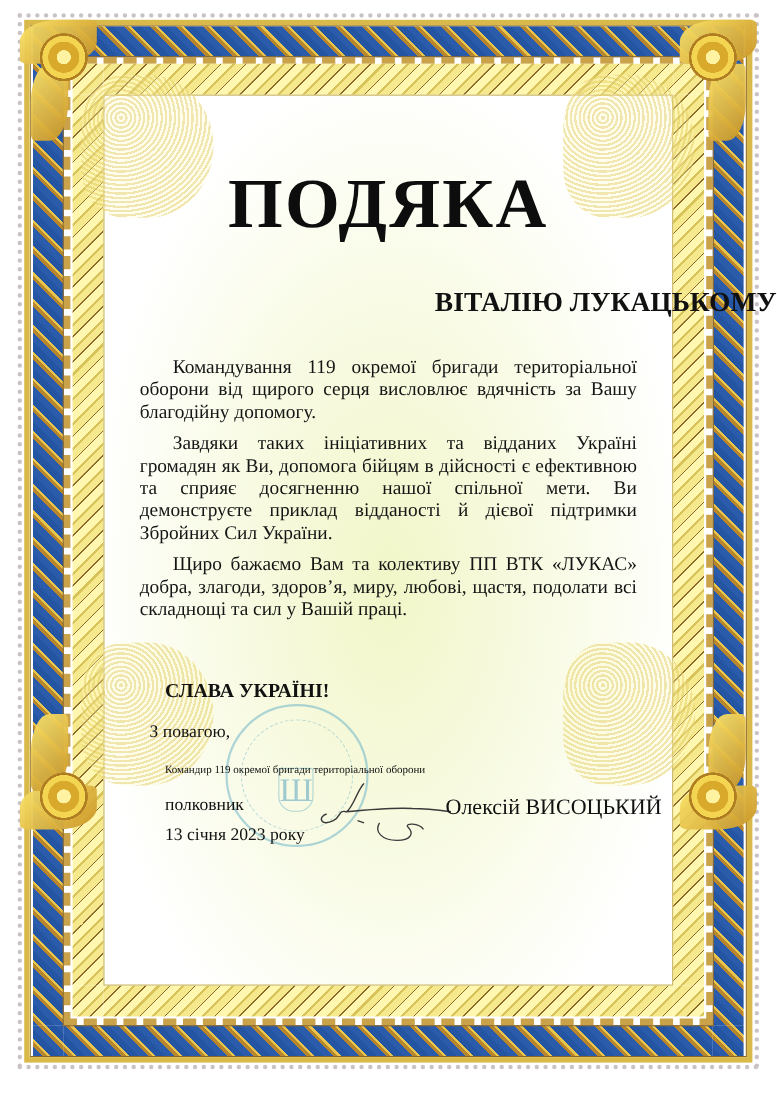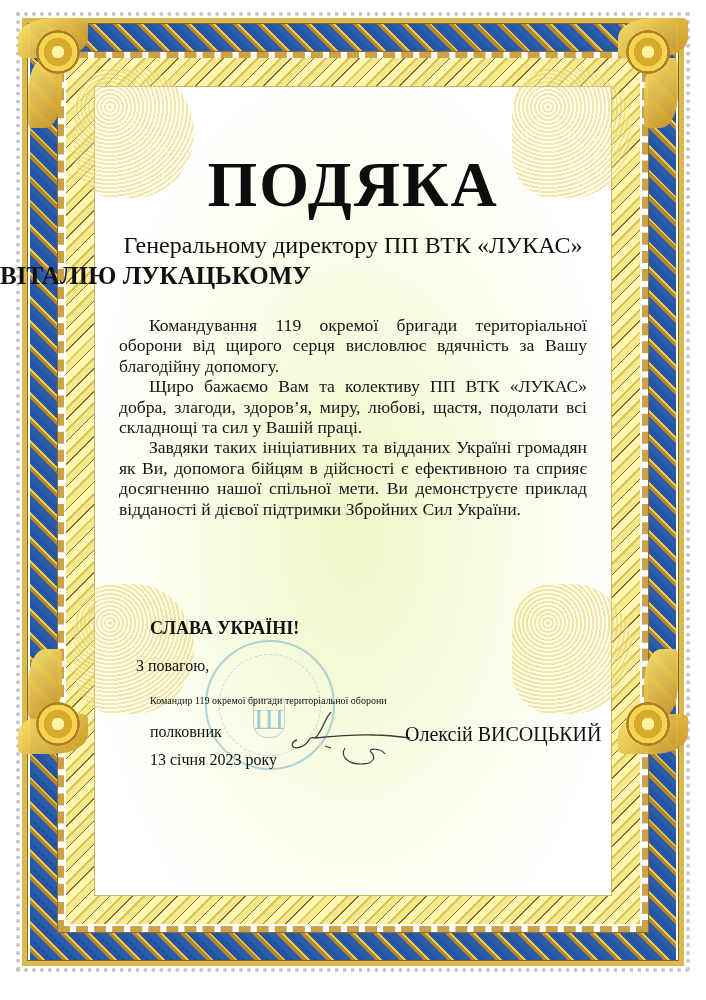--- a/index.html
+++ b/index.html
@@ -51,25 +51,25 @@
   .c-tl { left: 14px; top: 8px; }
   .c-tr { right: 14px; top: 8px; }
   .c-bl { left: 14px; bottom: 28px; }
   .c-br { right: 14px; bottom: 28px; }
 
   
   .title { position: absolute; left: 0; width: 706px; top: 148px; text-align: center;
            font-weight: bold; font-size: 64px; letter-spacing: 2px; color: #0d0d0d; }
   .recipient-role { position: absolute; left: 0; width: 706px; top: 232px; text-align: center;
                     font-size: 24px; color: #111; }
-  .recipient-name { position: absolute; left: 0; width: 706px; top: 262px; text-align: left;
+  .recipient-name { position: absolute; left: 0; width: 706px; top: 262px; text-align: right;
                     font-weight: bold; font-size: 25px; color: #111; }
 
   .body { position: absolute; left: 119px; top: 315px; width: 468px; font-size: 17.6px; line-height: 20.4px; color: #151515; }
-  .body p { text-align: justify; text-indent: 30px; margin: 0; }
+  .body p { text-align: justify; text-indent: 30px; margin: 8px; }
 
   .slogan { position: absolute; left: 150px; top: 618px; font-weight: bold; font-size: 18px; color: #111; }
   .regards { position: absolute; left: 136px; top: 657px; font-size: 16px; }
   .commander { position: absolute; left: 150px; top: 695px; font-size: 10px; }
   .rank { position: absolute; left: 150px; top: 723px; font-size: 16px; }
   .signer { position: absolute; left: 405px; top: 723px; font-size: 20px; font-family: Liberation Serif, serif; }
   .date { position: absolute; left: 150px; top: 751px; font-size: 16px; text-align: right; }
 
   
   .stamp { position: absolute; left: 205px; top: 640px; width: 130px; height: 130px; border-radius: 50%;
@@ -113,27 +113,26 @@
     <div class="rosette" style="left:22px;bottom:18px;"></div>
   </div>
   <div class="corner c-br">
     <div class="guilloche" style="right:60px;bottom:50px;"></div>
     <div class="leaf" style="right:4px;bottom:10px;width:70px;height:40px;"></div>
     <div class="leaf" style="right:14px;bottom:45px;width:34px;height:70px;"></div>
     <div class="rosette" style="right:22px;bottom:18px;"></div>
   </div>
 
   <h1 class="title">ПОДЯКА</h1>
-  <div class="recipient-role">Генеральному директору ПП ВТК «ЛУКАС»</div>
   <div class="recipient-name">ВІТАЛІЮ ЛУКАЦЬКОМУ</div>
 
   <div class="body">
     <p>Командування 119 окремої бригади територіальної оборони від щирого серця висловлює вдячність за Вашу благодійну допомогу.</p>
+    <p>Завдяки таких ініціативних та відданих Україні громадян як Ви, допомога бійцям в дійсності є ефективною та сприяє досягненню нашої спільної мети. Ви демонструєте приклад відданості й дієвої підтримки Збройних Сил України.</p>
     <p>Щиро бажаємо Вам та колективу ПП ВТК «ЛУКАС» добра, злагоди, здоров’я, миру, любові, щастя, подолати всі складнощі та сил у Вашій праці.</p>
-    <p>Завдяки таких ініціативних та відданих Україні громадян як Ви, допомога бійцям в дійсності є ефективною та сприяє досягненню нашої спільної мети. Ви демонструєте приклад відданості й дієвої підтримки Збройних Сил України.</p>
   </div>
 
   <div class="slogan">СЛАВА УКРАЇНІ!</div>
 
   <div class="stamp"></div>
   <div class="trident">Ш</div>
   <svg class="signature" viewBox="0 0 130 60">
     <path d="M12 28 C 4 30, 6 40, 18 34 C 26 30, 22 24, 30 26 C 36 22, 40 6, 46 0 M30 26 C 50 24, 70 22, 90 23 C 100 23, 110 24, 125 26" fill="none" stroke="#3a3a3a" stroke-width="1.3"></path>
     <path d="M60 36 C 55 44, 62 52, 76 52 C 88 52, 92 46, 86 40 C 82 36, 96 36, 100 42" fill="none" stroke="#3a3a3a" stroke-width="1.2"></path>
     <path d="M40 34 L 46 36" stroke="#3a3a3a" stroke-width="1.2"></path>

